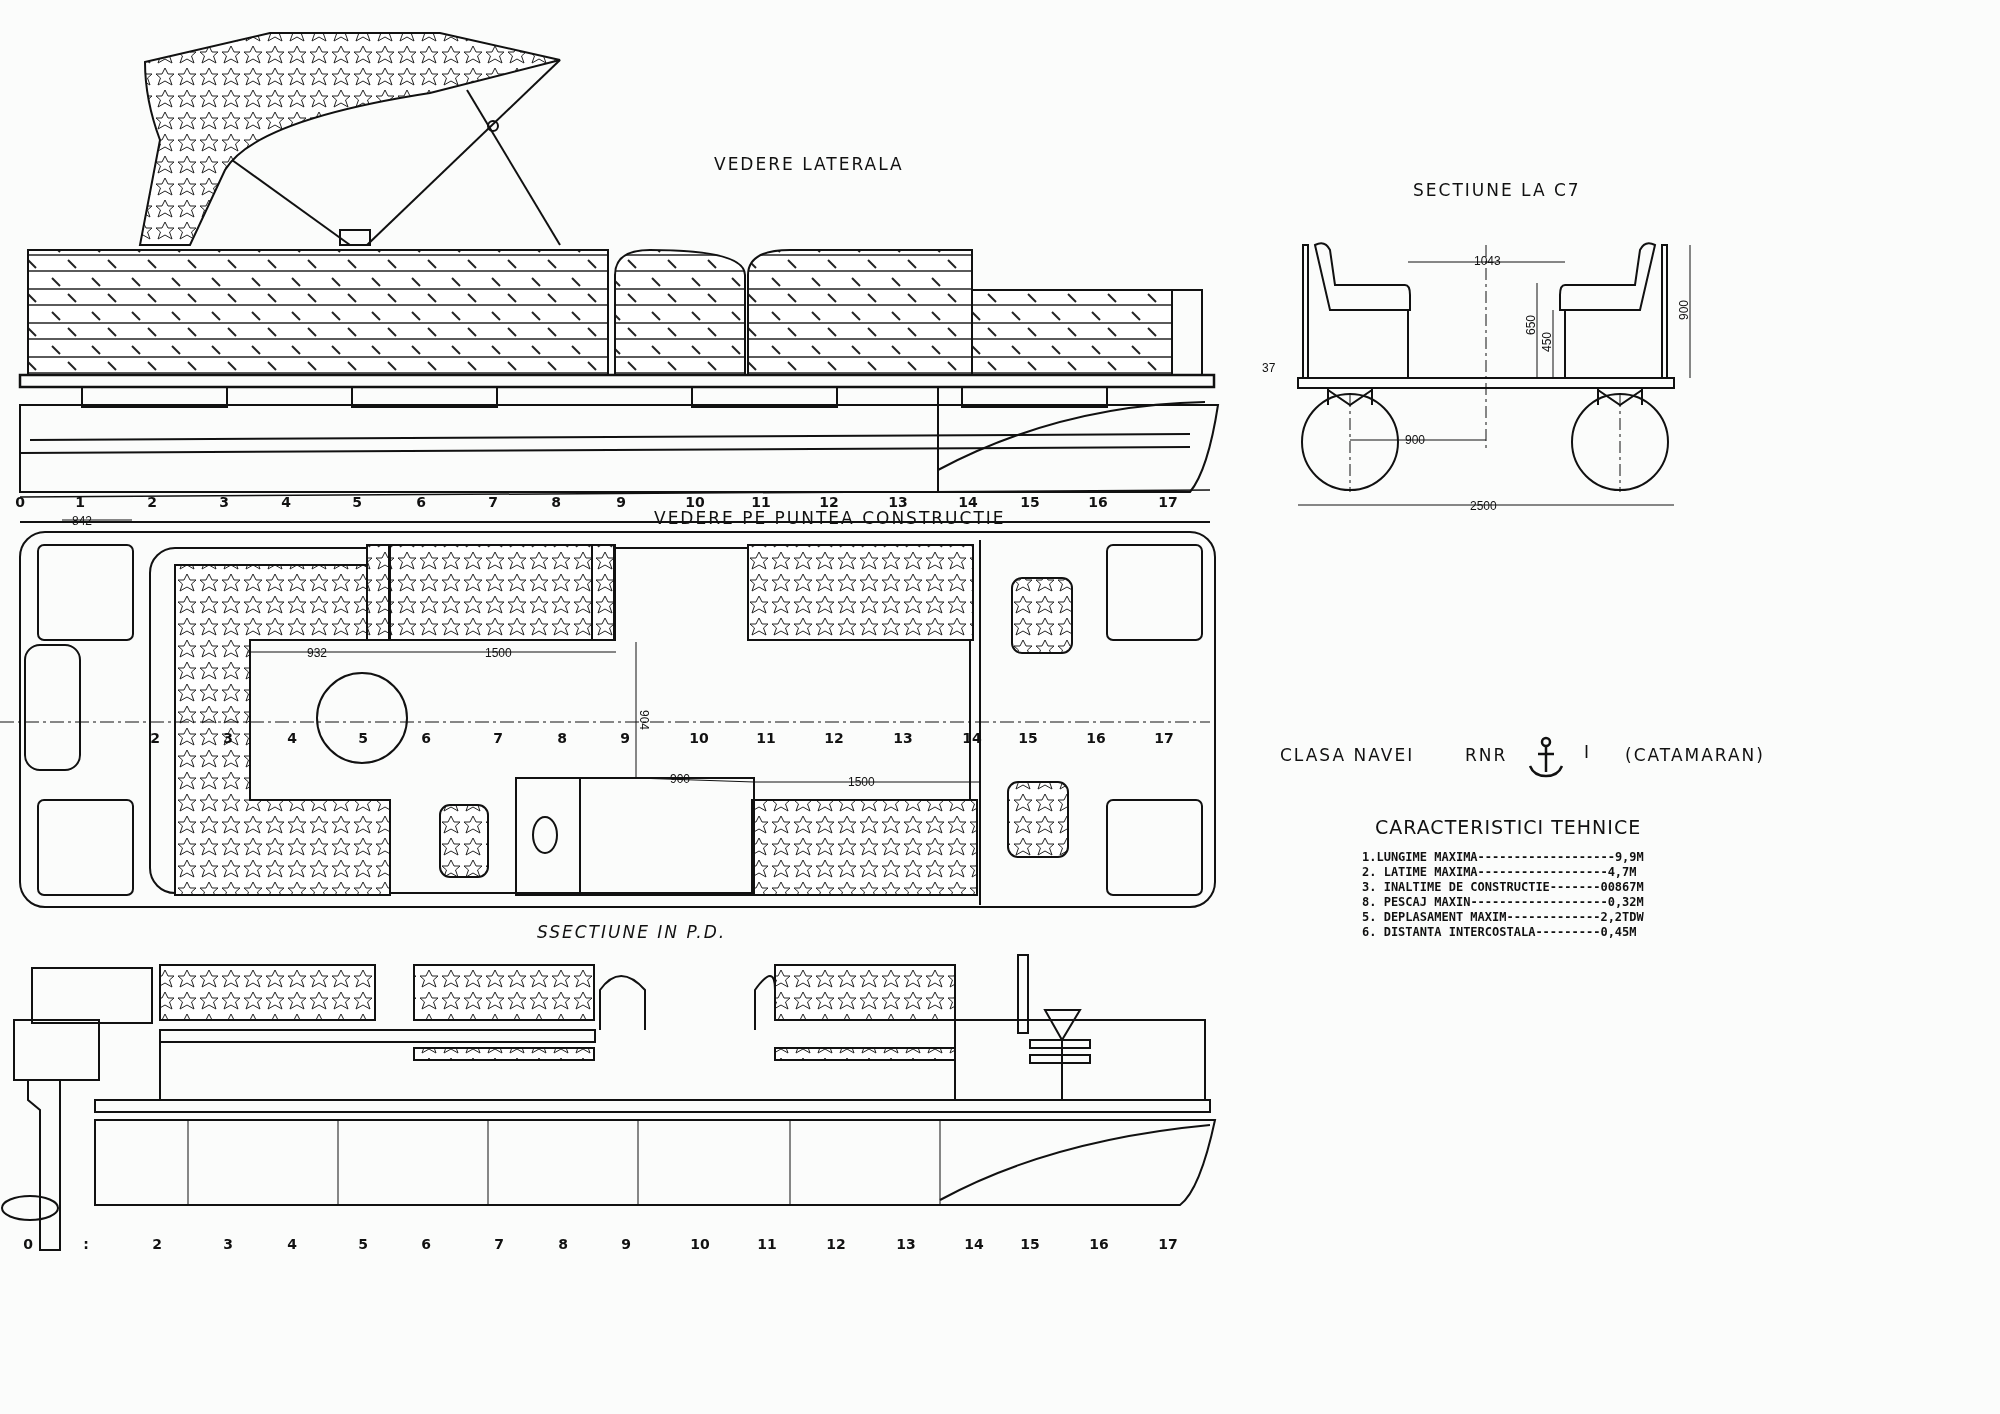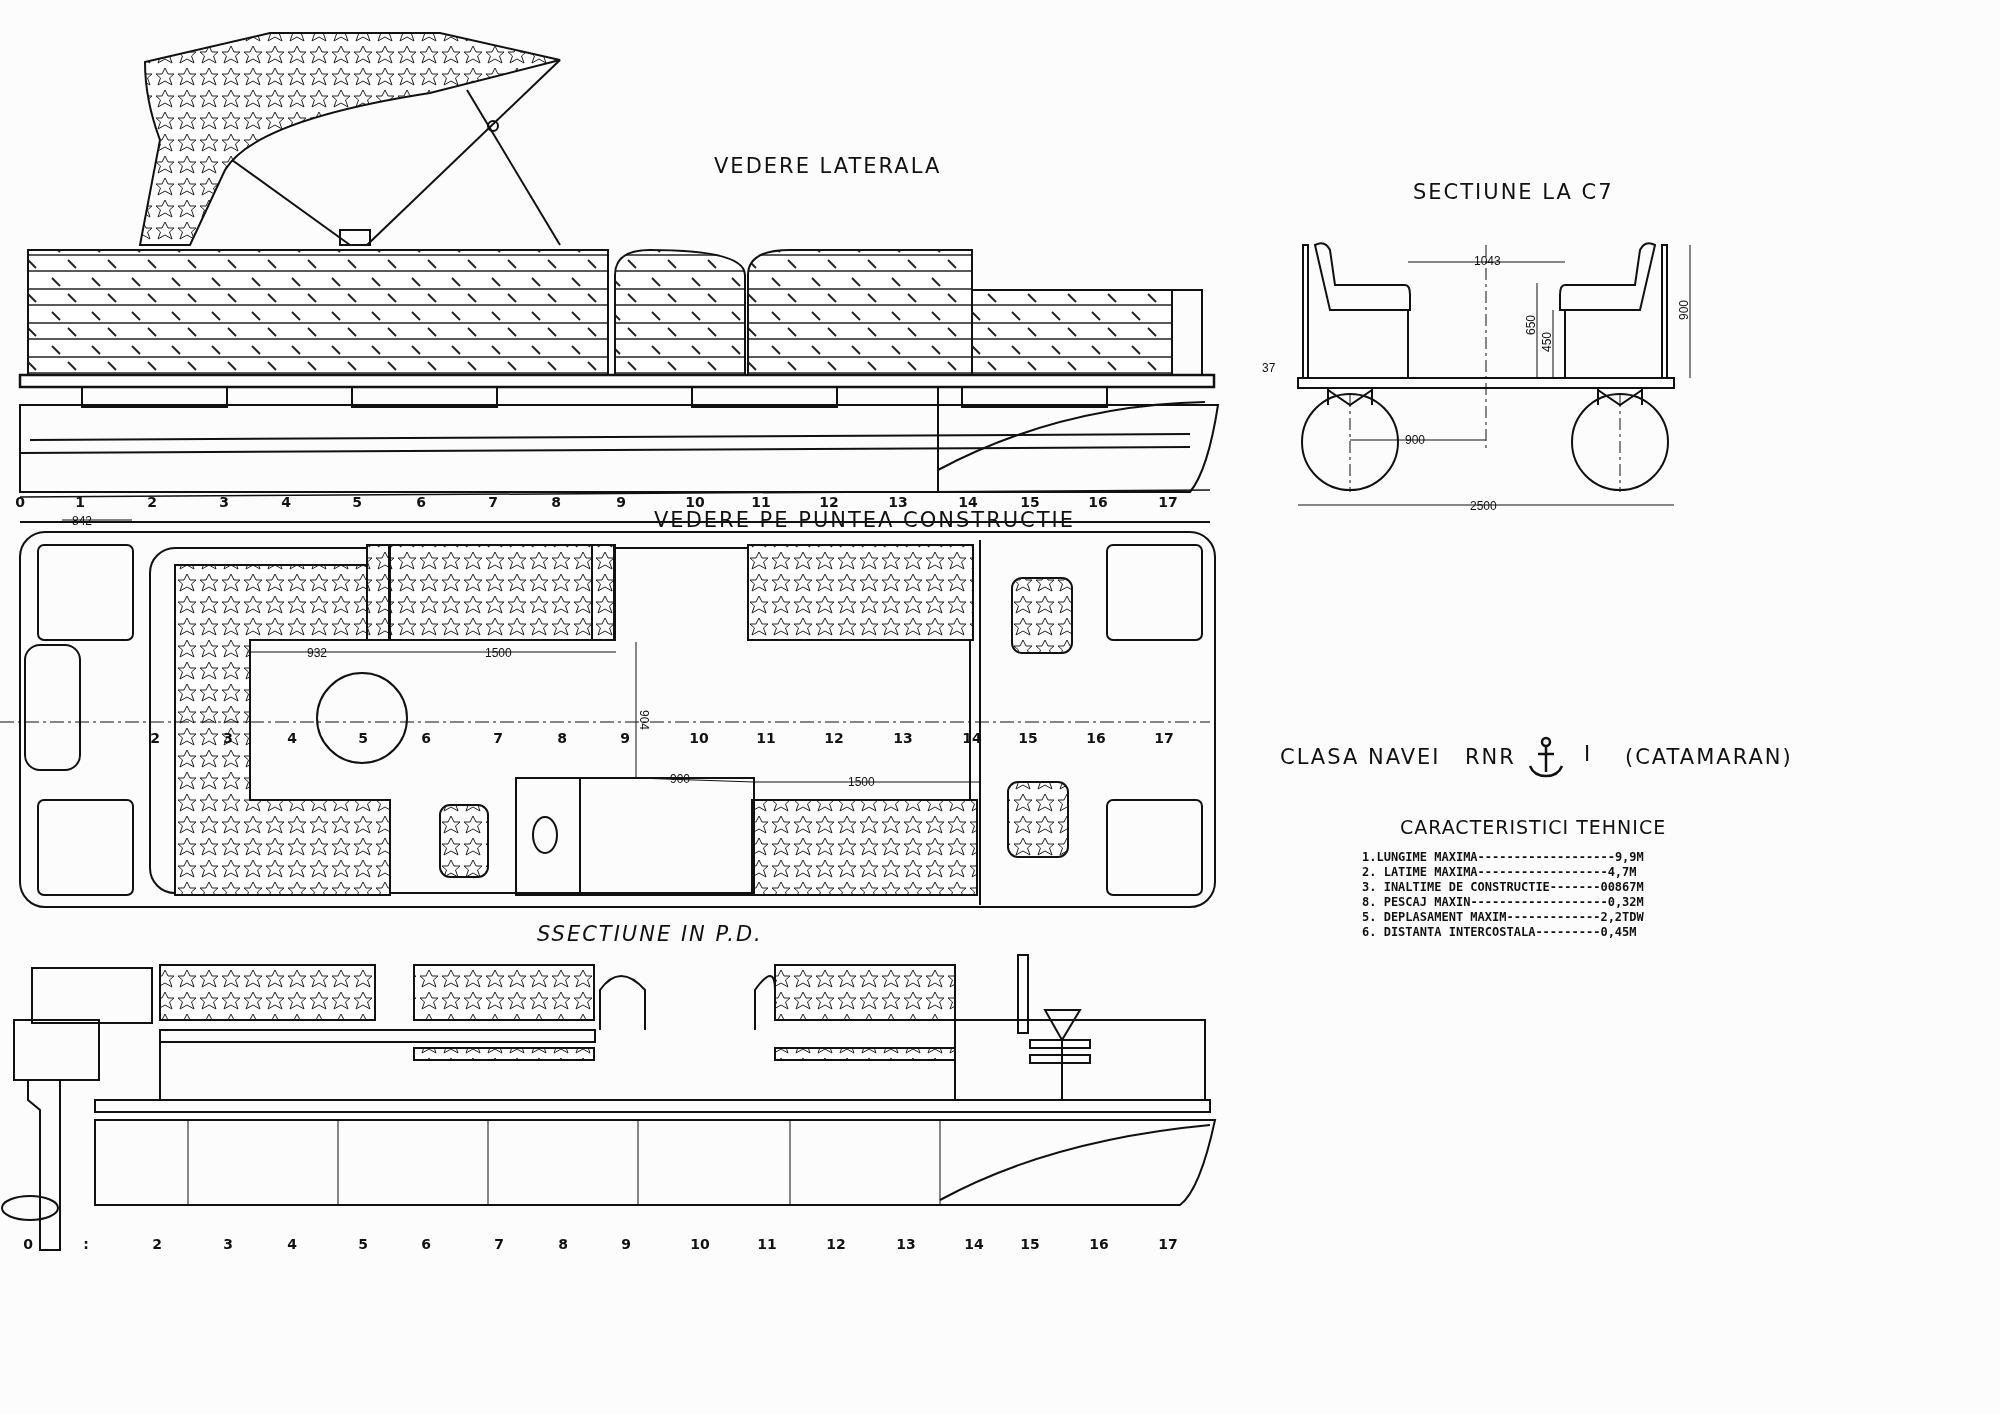--- a/index.html
+++ b/index.html
@@ -1,19 +1,19 @@
 <!DOCTYPE html>
 <html><head>
 <meta charset="utf-8">
 <style>
   html, body { margin:0; padding:0; background:#fbfcfb; }
   body { width:2000px; height:1414px; position:relative; overflow:hidden;
          font-family:"DejaVu Sans Mono","Liberation Mono",monospace; color:#111; }
   .lbl { position:absolute; font-family:"DejaVu Sans","Liberation Sans",sans-serif;
-         font-size:21px; letter-spacing:2px; color:#111; white-space:nowrap; }
+         font-size:17px; letter-spacing:2px; color:#111; white-space:nowrap; }
   .tick { position:absolute; font-family:"DejaVu Sans","Liberation Sans",sans-serif;
           font-size:14px; font-weight:bold; color:#111; transform:translateX(-50%); }
   svg { position:absolute; left:0; top:0; }
   .specs { position:absolute; left:1362px; top:850px; font-family:"DejaVu Sans Mono","Liberation Mono",monospace;
            font-size:12px; font-weight:bold; line-height:15px; color:#111; }
   .specs .row { white-space:pre; }
   .dim { font-family:"Liberation Sans",sans-serif; font-size:12px; fill:#111; }
 </style>
 </head>
 <body>
@@ -244,21 +244,21 @@
   <span class="tick" style="left:1168px;top:1236px">17</span>
 </div>
 
 <div>
   <span class="lbl" style="left:1280px;top:745px;">CLASA NAVEI</span>
   <span class="lbl" style="left:1465px;top:745px;">RNR</span>
   <span class="lbl" style="left:1584px;top:742px;">I</span>
   <span class="lbl" style="left:1625px;top:745px;">(CATAMARAN)</span>
 </div>
 
-<div class="lbl" style="left:1375px;top:816px;font-size:19px;letter-spacing:1px;margin-left:25px;">CARACTERISTICI TEHNICE</div>
+<div class="lbl" style="left:1375px;top:816px;font-size:19px;letter-spacing:1px;">CARACTERISTICI TEHNICE</div>
 <div class="specs">
   <div class="row"><span>1.LUNGIME MAXIMA</span><span>-------------------</span><span>9,9M</span></div>
   <div class="row"><span>2. LATIME MAXIMA</span><span>------------------</span><span>4,7M</span></div>
   <div class="row"><span>3. INALTIME DE CONSTRUCTIE</span><span>-------</span><span>00867M</span></div>
   <div class="row"><span>8. PESCAJ MAXIN</span><span>-------------------</span><span>0,32M</span></div>
   <div class="row"><span>5. DEPLASAMENT MAXIM</span><span>-------------</span><span>2,2TDW</span></div>
   <div class="row"><span>6. DISTANTA INTERCOSTALA</span><span>---------</span><span>0,45M</span></div>
 </div>
 
 </body></html>

